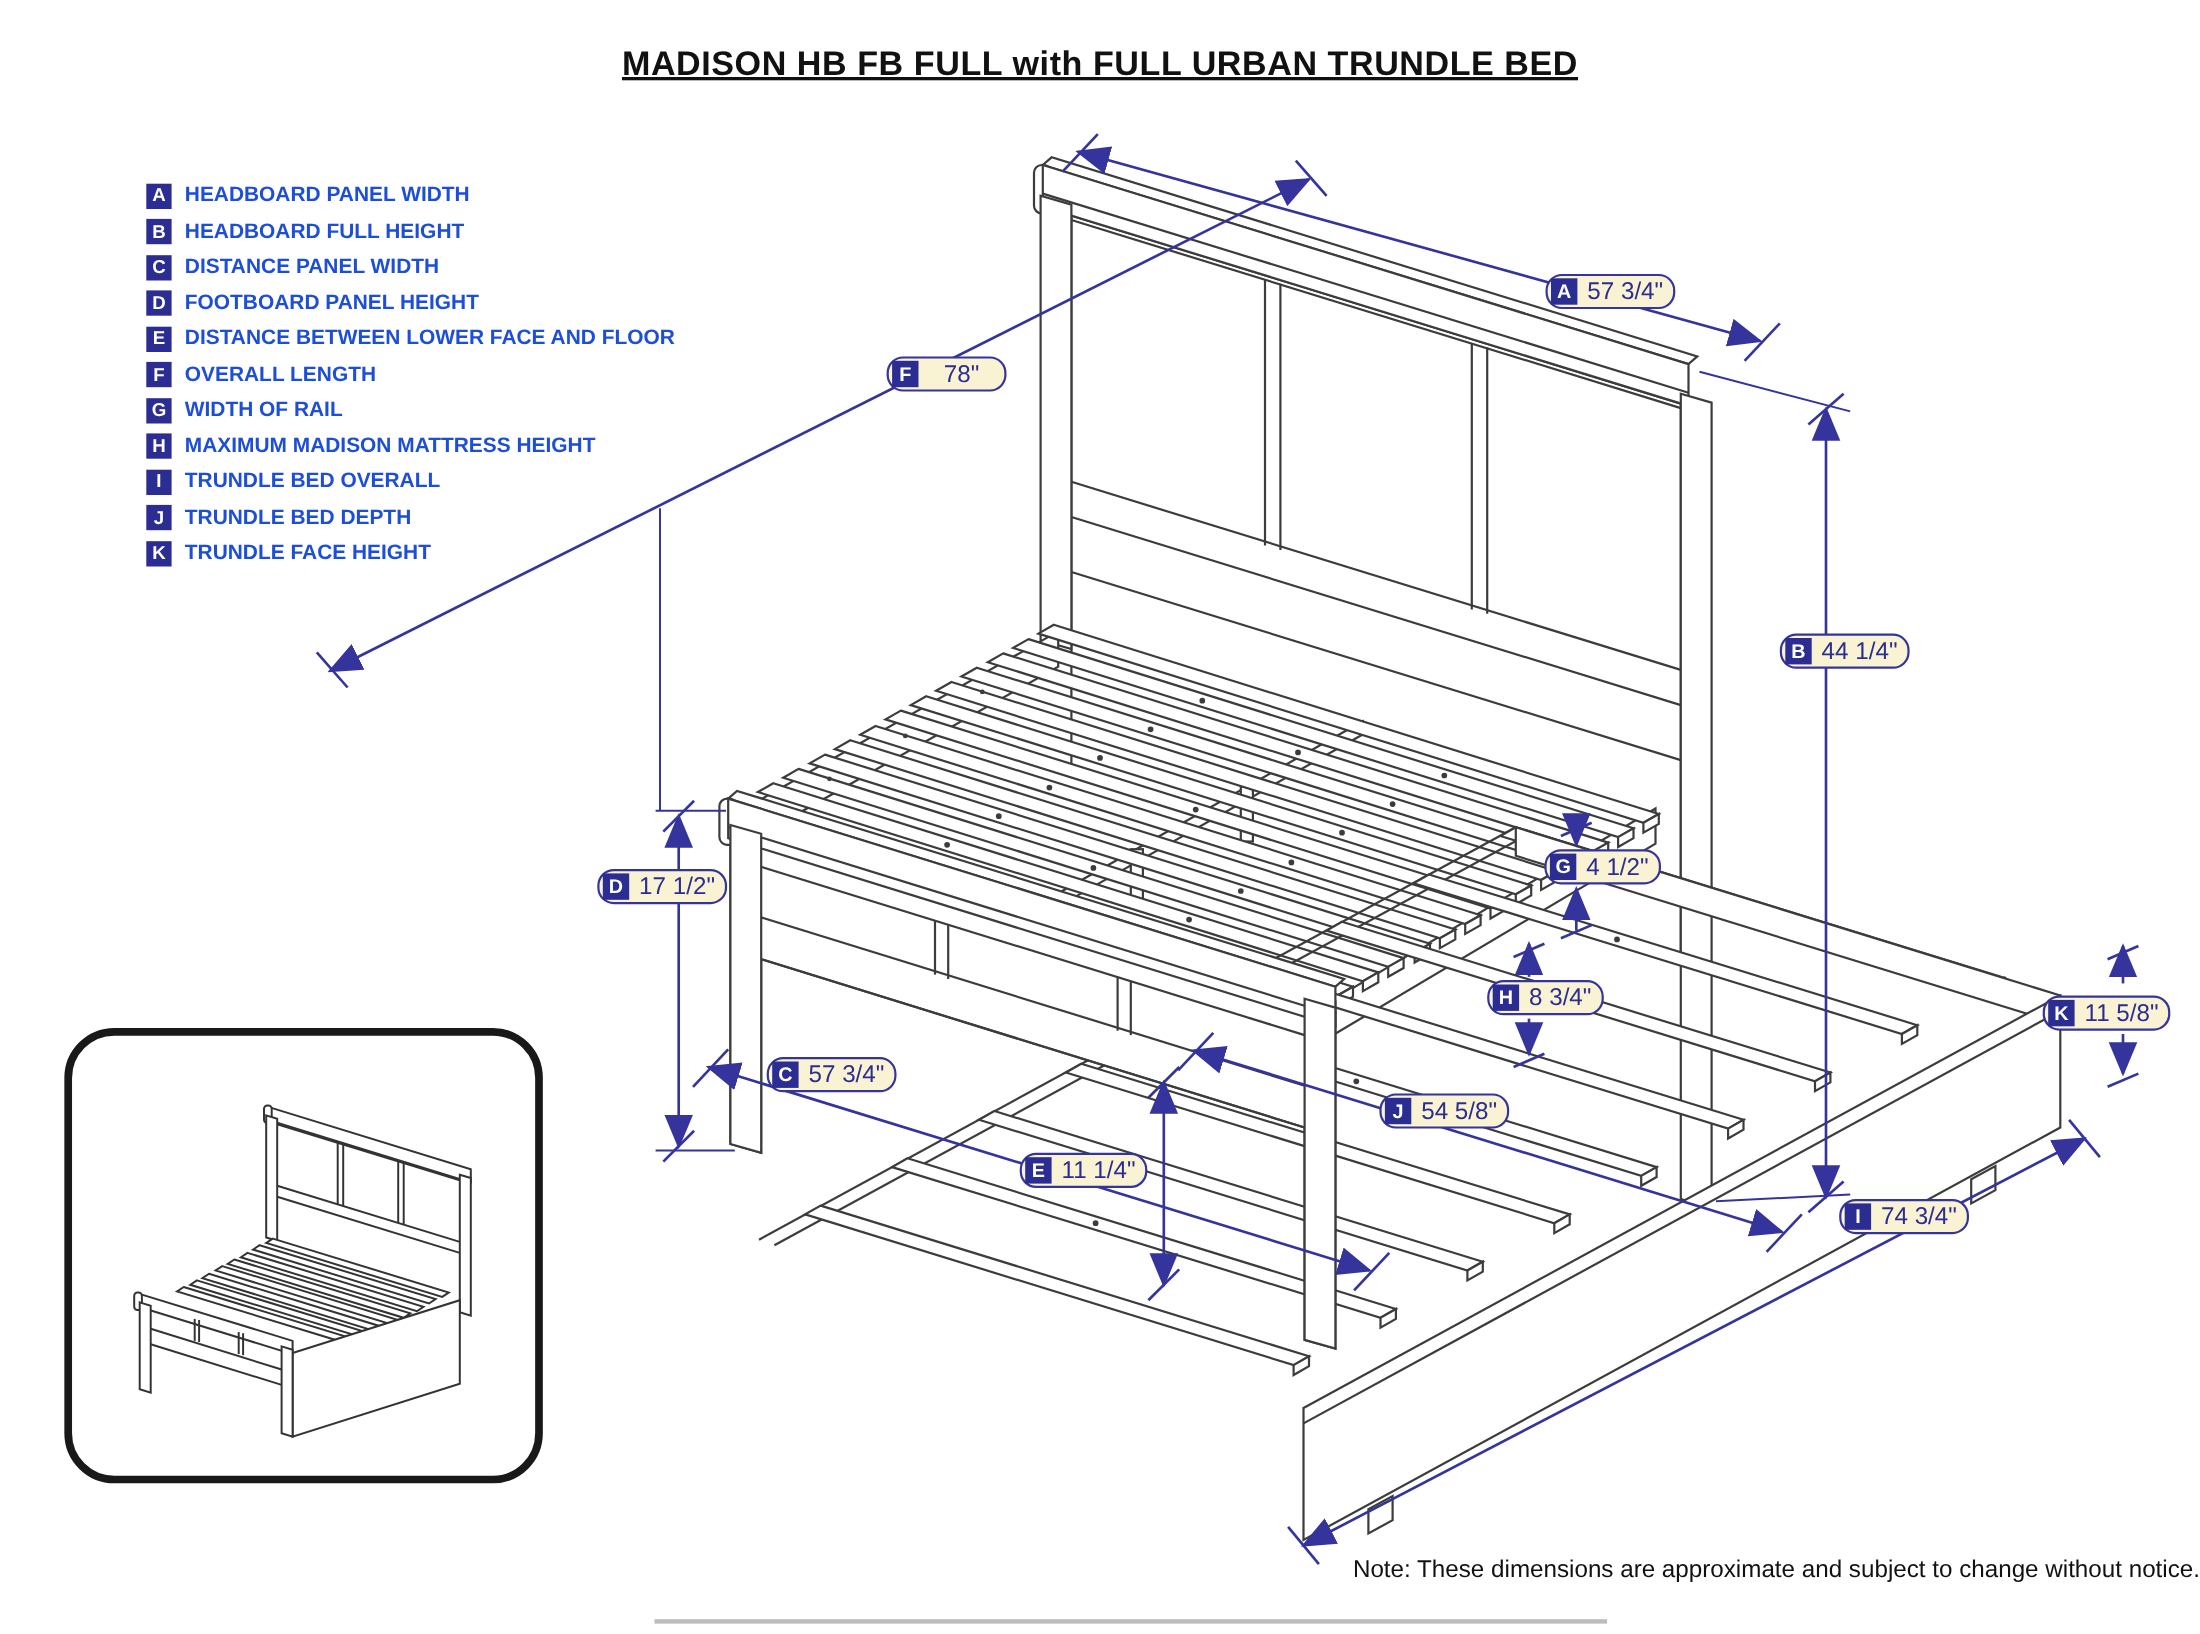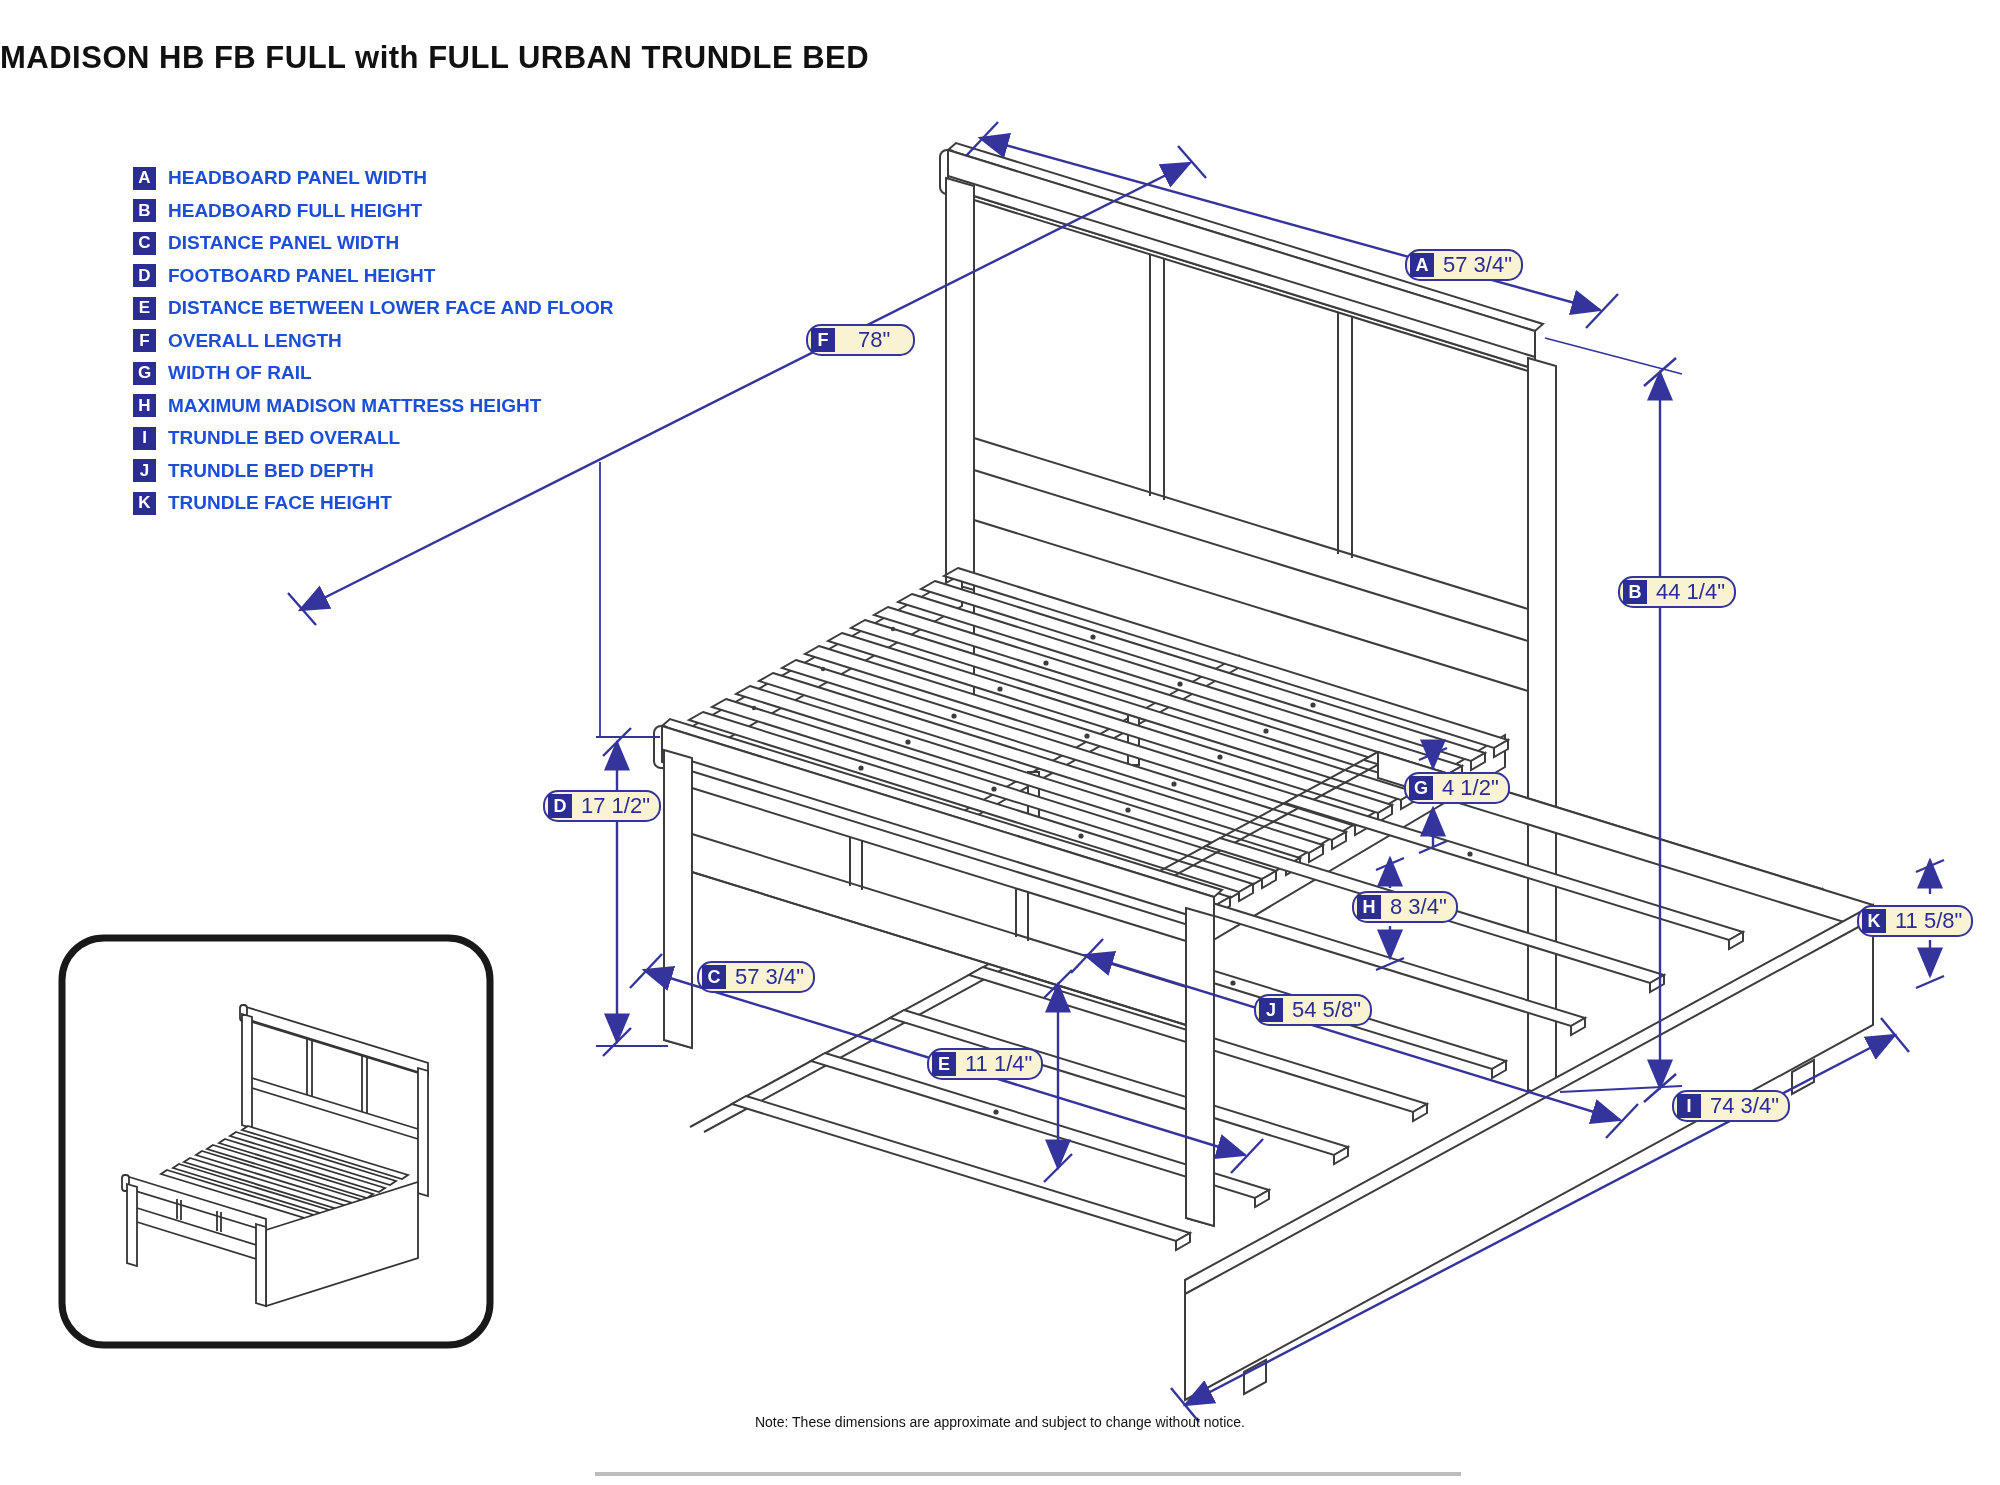--- a/index.html
+++ b/index.html
@@ -1,34 +1,34 @@
 <!DOCTYPE html>
 <html><head>
 <meta charset="utf-8">
 <style>
   html,body{margin:0;padding:0;background:#fff;}
   #page{position:relative;width:2000px;height:1485px;background:#fff;overflow:hidden;
         font-family:"Liberation Sans",sans-serif;}
   #art{position:absolute;left:0;top:0;}
-  .title{position:absolute;top:40px;left:0;width:100%;text-align:left;
-         font-size:31px;font-weight:bold;color:#111;letter-spacing:.5px;}
+  .title{position:absolute;top:40px;left:0;width:100%;text-align:center;
+         font-size:31px;font-weight:bold;color:#111;letter-spacing:.5px;text-decoration:underline;}
   .legend{position:absolute;left:133px;top:162px;}
   .lrow{display:flex;align-items:center;height:32.5px;}
   .lbadge{width:23px;height:23px;background:#2b2d92;color:#fff;font-weight:bold;
           font-size:17px;display:flex;align-items:center;justify-content:center;
           margin-right:12px;flex:0 0 auto;}
   .llab{font-size:19px;font-weight:bold;color:#1d4ed8;white-space:nowrap;}
   .pill{position:absolute;height:32px;display:flex;align-items:center;
         background:#faf3d3;border:2px solid #34349c;border-radius:15px;
         padding:0 9px 0 3px;box-sizing:border-box;z-index:5;}
   .pbadge{width:24px;height:24px;background:#2b2d92;color:#fff;font-weight:bold;
           font-size:18px;display:flex;align-items:center;justify-content:center;
           margin-right:9px;flex:0 0 auto;}
   .pval{font-size:22px;color:#2b2d92;white-space:nowrap;}
-  .note{position:absolute;left:0;width:100%;text-align:center;color:#111;font-size:14px;}
+  .note{position:absolute;left:0;width:100%;text-align:right;color:#111;font-size:22px;}
   .baseline{position:absolute;left:595px;top:1472px;width:866px;height:4px;background:#bcbcbc;}
 </style>
 </head>
 <body>
 
 <div id="page">
 
   <svg id="art" width="2000" height="1485" viewBox="0 0 2000 1485">
     <defs>
       <marker id="arr" viewBox="0 0 12 10" refX="11" refY="5" markerWidth="13" markerHeight="11" orient="auto-start-reverse">

